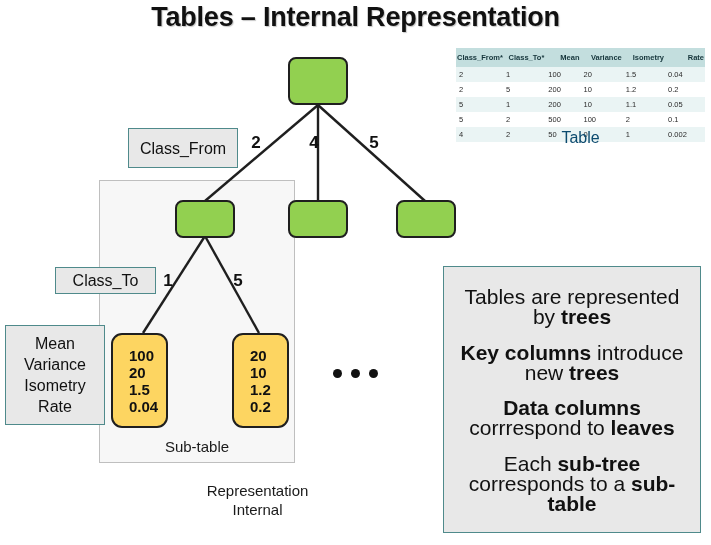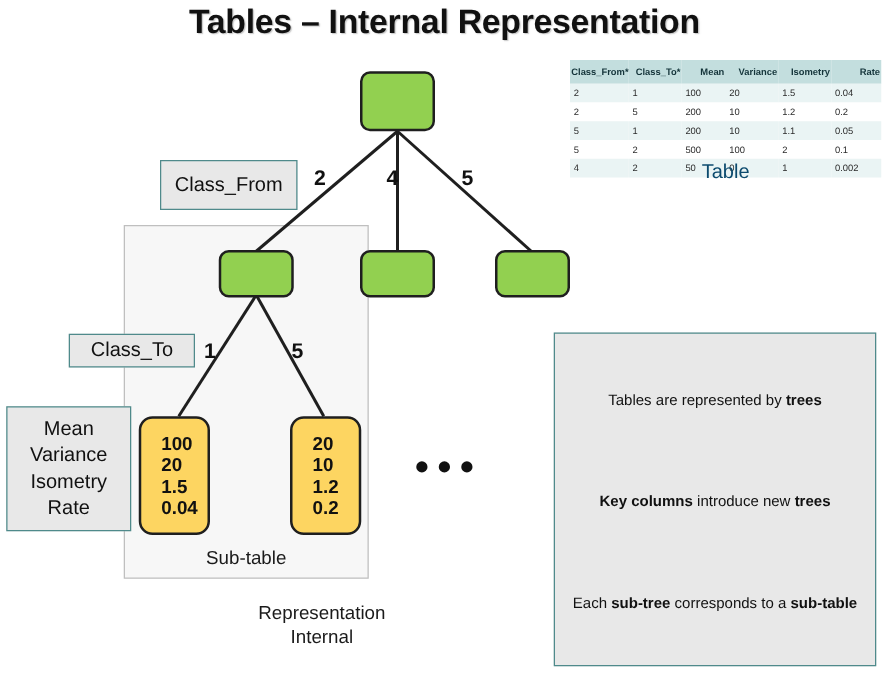--- a/index.html
+++ b/index.html
@@ -194,21 +194,21 @@
     border: 1px solid #4f8a8b;
     box-sizing: border-box;
     padding: 12px 14px 10px 14px;
     display: flex;
     flex-direction: column;
     justify-content: space-around;
     align-items: center;
   }
   .summary-line {
     text-align: center;
-    font-size: 12px;
+    font-size: 21px;
     line-height: 20px;
     color: #111111;
     width: 100%;
   }
   .summary-line b { font-weight: bold; }
 </style>
 </head>
 <body>
 
 <div id="slide">
@@ -337,16 +337,17 @@
           <td>0.002</td>
         </tr>
       </tbody>
     </table>
   </div>
   <div class="table-caption">Table</div>
 
   <div class="summary-box">
     <div class="summary-line"><span>Tables are represented by </span><b>trees</b></div>
     <div class="summary-line"><b>Key columns</b><span> introduce new </span><b>trees</b></div>
+    <div class="summary-line"><b>Data columns</b><span> corrrespond to </span><b>leaves</b></div>
     <div class="summary-line"><span>Each </span><b>sub-tree</b><span> corresponds to a </span><b>sub-table</b></div>
   </div>
 
 </div>
 
 </body></html>

